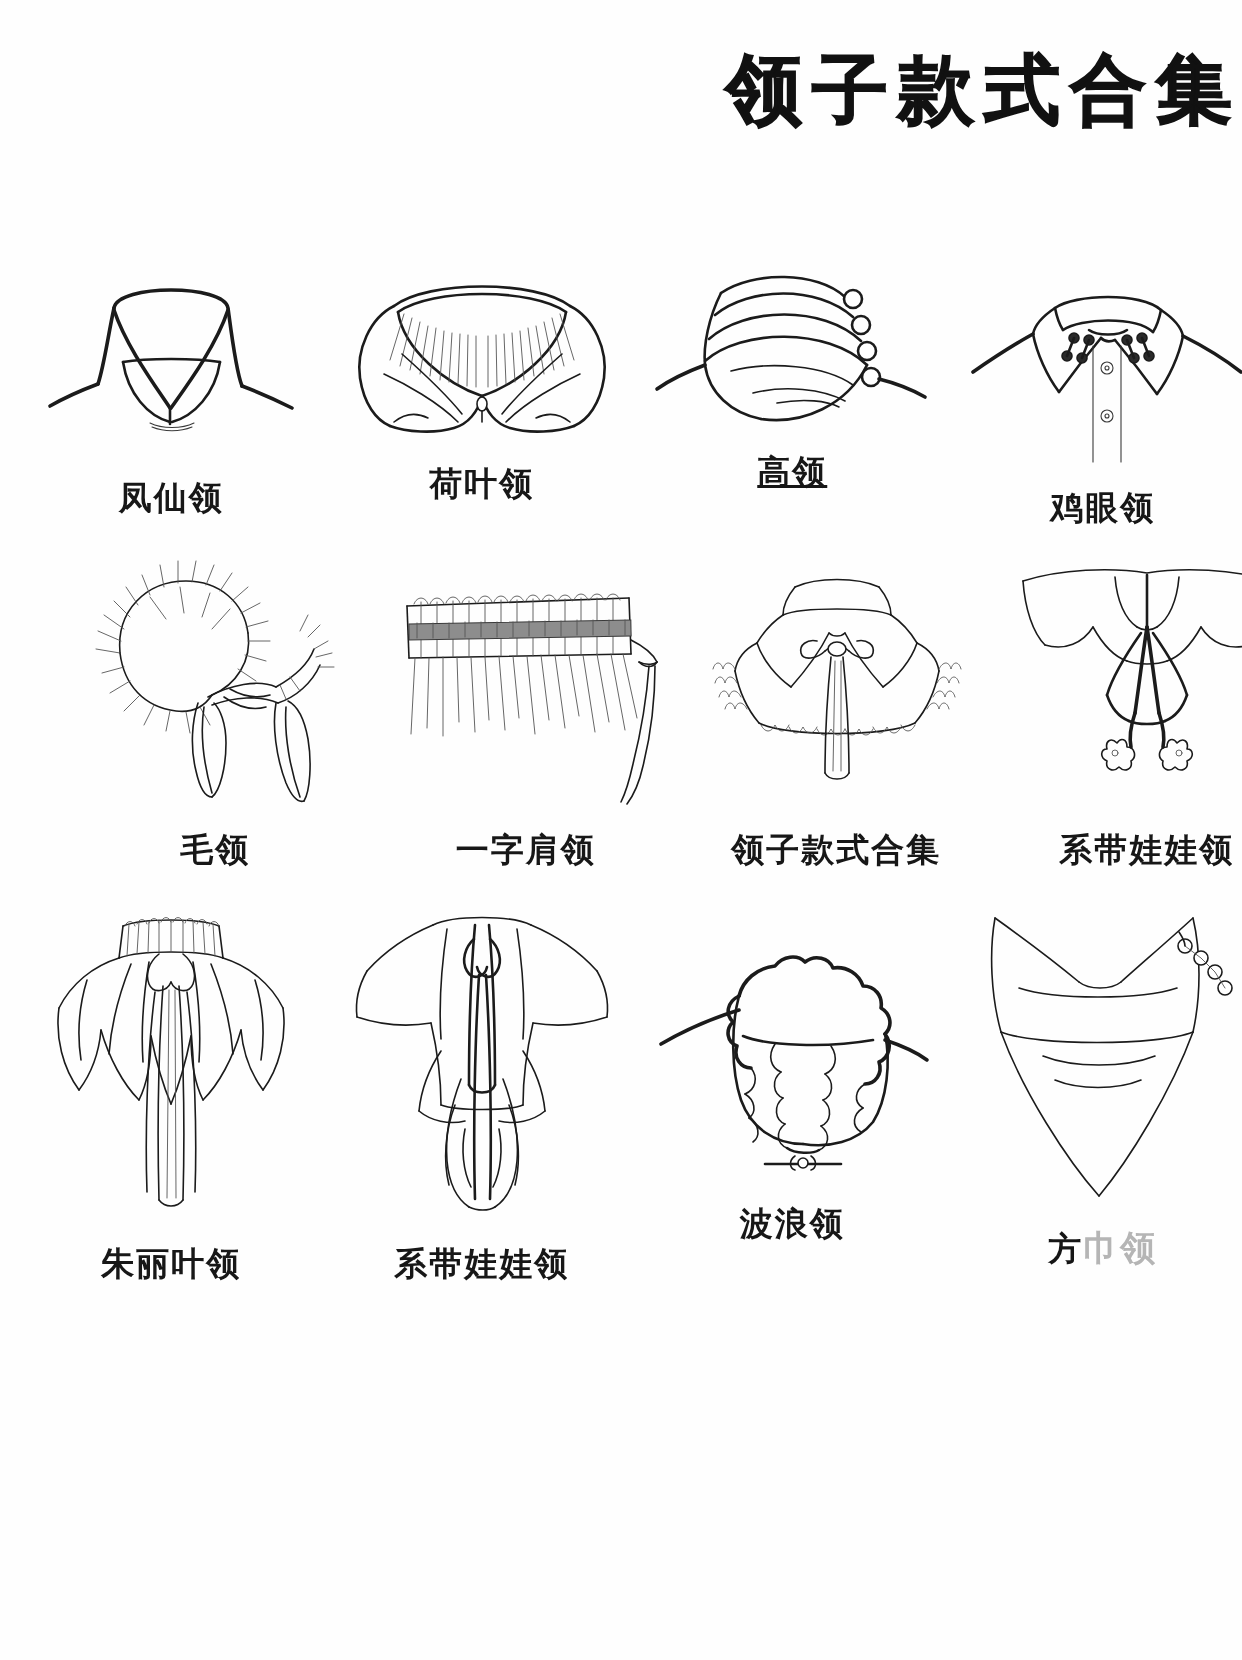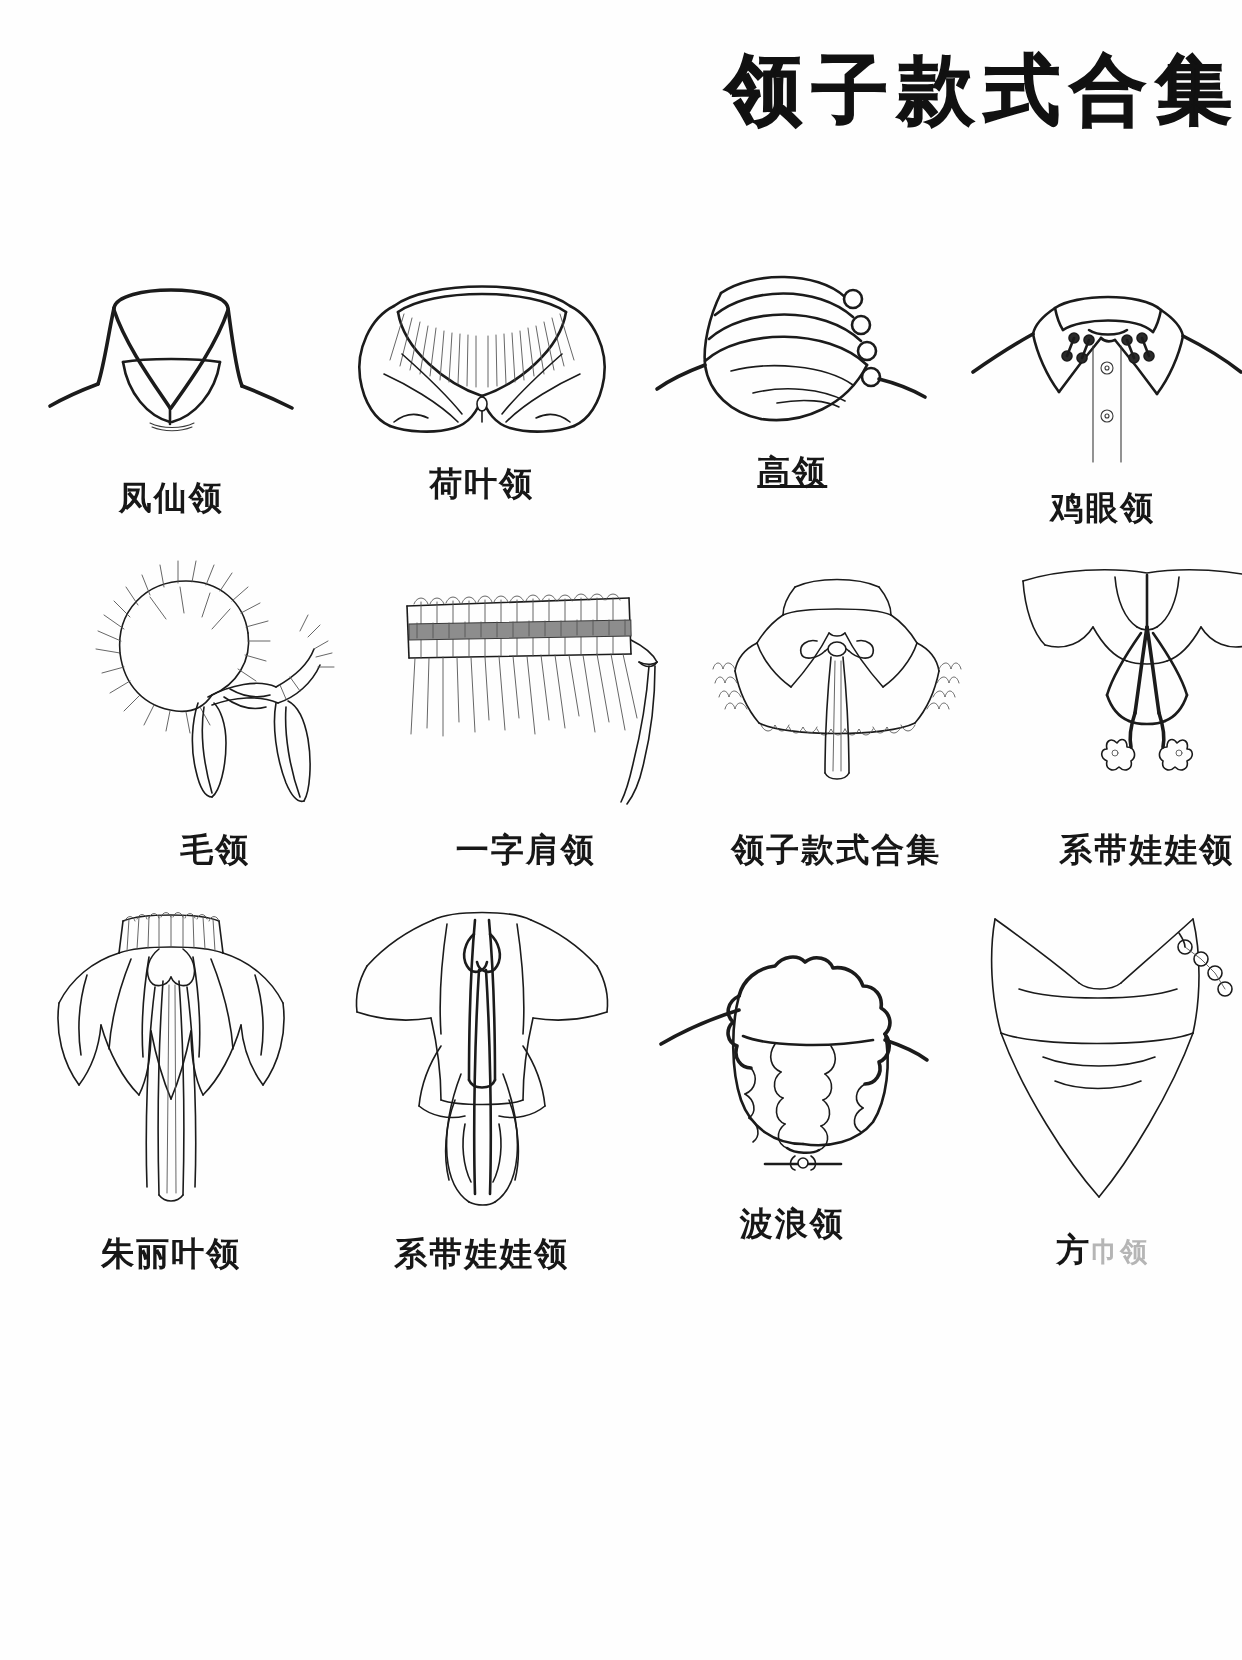--- a/index.html
+++ b/index.html
@@ -81,40 +81,40 @@
     font-weight: 700;
     letter-spacing: 2px;
     color: #171717;
     white-space: nowrap;
     line-height: 1;
   }
   .label-faded {
     color: #1a1a1a;
   }
   .label-faded .fade-a { color: #151515; }
-  .label-faded .fade-b { color: #7a7a7a; opacity: .55; font-size: 27px; }
+  .label-faded .fade-b { color: #7a7a7a; opacity: .55; font-size: 35px; }
 
   
   .s  { fill: none; stroke: #1b1b1b; stroke-linecap: round; stroke-linejoin: round; }
   .w1 { stroke-width: 1.6; }
   .w2 { stroke-width: 2.6; }
   .w3 { stroke-width: 3.6; }
   .thin { stroke-width: 1.1; stroke: #3a3a3a; }
   .hair { stroke-width: .9; stroke: #555; }
   .fillw { fill: #ffffff; }
   .dark { fill: #2a2a2a; stroke: #1b1b1b; }
   .gray-band { fill: #8d8d8d; stroke:#3a3a3a; stroke-width:1; }
 
   
   .lbl-row1-a { margin-bottom: 26px; }
   .lbl-row1-b { margin-bottom: 40px; }
   .lbl-row1-c { margin-bottom: 52px; text-decoration: underline; }
   .lbl-row1-d { margin-bottom: 16px; }
   .lbl-row2   { margin-bottom: 14px; }
-  .lbl-row3-a { margin-bottom: 10px; }
+  .lbl-row3-a { }
   .lbl-row3-c { margin-bottom: 40px; }
   .lbl-row3-d { margin-bottom: 14px; }
 </style>
 </head>
 <body>
 
 <div class="page">
 
   <div class="title-wrap">
     <div class="title">领子款式合集</div>

